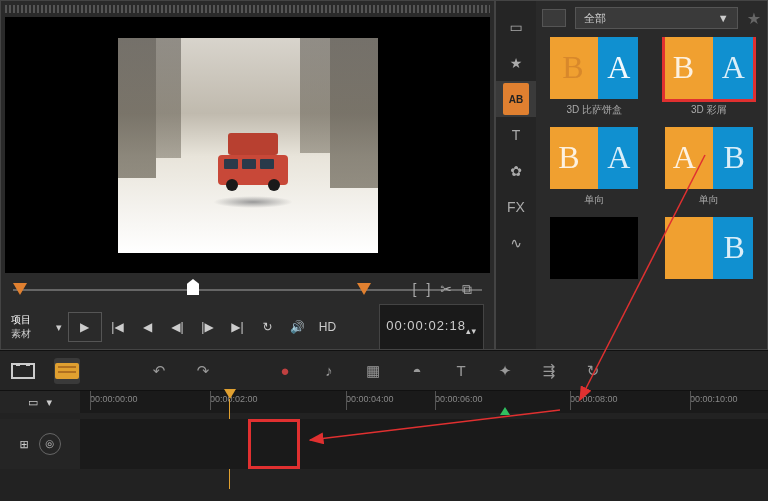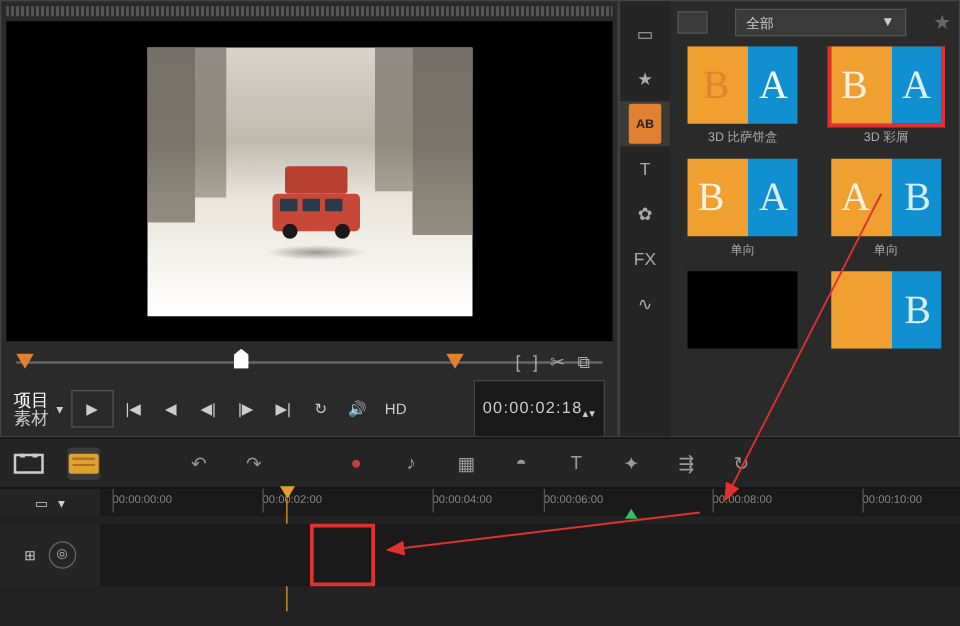--- a/index.html
+++ b/index.html
@@ -24,33 +24,33 @@
 .wl{left:8px}.wr{right:8px}
 .shadow{position:absolute;left:95px;top:158px;width:80px;height:12px;background:radial-gradient(ellipse,#999 0%,transparent 70%)}
 .scrub{height:24px;position:relative;margin:6px 0}
 .scrub-track{position:absolute;left:8px;right:8px;top:10px;height:2px;background:#666}
 .scrub-in{position:absolute;left:8px;top:4px;width:0;height:0;border-left:7px solid transparent;border-right:7px solid transparent;border-top:12px solid #e08030}
 .scrub-play{position:absolute;left:182px;top:0;width:12px;height:16px;background:#fff;clip-path:polygon(50% 0,100% 30%,100% 100%,0 100%,0 30%)}
 .scrub-out{position:absolute;left:352px;top:4px;width:0;height:0;border-left:7px solid transparent;border-right:7px solid transparent;border-top:12px solid #e08030}
 .mark-btns{position:absolute;right:18px;top:2px;display:flex;gap:10px;color:#aaa}
 .mark-btns span{cursor:pointer;font-size:14px}
 .controls{display:flex;align-items:center;height:36px;padding:0 6px;gap:2px}
-.mode-labels{display:flex;flex-direction:column;font-size:14px;color:#ccc;line-height:14px;margin-right:4px}
+.mode-labels{display:flex;flex-direction:column;font-size:10px;color:#ccc;line-height:14px;margin-right:23px}
 .mode-labels span:first-child{color:#fff}
 .btn{width:28px;height:28px;background:#2a2a2a;display:flex;align-items:center;justify-content:center;cursor:pointer;color:#ccc;font-size:12px}
 .btn.big{width:34px;height:30px;border:1px solid #555}
 .tc{margin-left:auto;background:#1a1a1a;border:1px solid #444;padding:13px 6px;font-family:monospace;font-size:13px;color:#ccc;letter-spacing:1px}
 .tc sub{font-size:9px}
 .right-panel{flex:1;background:#2a2a2a;border:1px solid #444;display:flex}
 .tool-col{width:40px;background:#252525;display:flex;flex-direction:column;padding-top:8px}
 .tool-btn{height:36px;display:flex;align-items:center;justify-content:center;cursor:pointer;color:#aaa;font-size:14px}
 .tool-btn.active{background:#3a3a3a}
 .tool-ab{background:#e08030;color:#222;font-size:10px;font-weight:bold;width:26px;height:32px;border-radius:2px;display:flex;align-items:center;justify-content:center}
 .browser{flex:1;padding:6px;display:flex;flex-direction:column}
-.filter-row{display:flex;gap:22px;margin-bottom:8px;align-items:center}
+.filter-row{display:flex;gap:9px;margin-bottom:8px;align-items:center}
 .filter-icon{width:24px;height:18px;background:#3a3a3a;border:1px solid #555}
 .filter-dd{flex:1;height:22px;background:#3a3a3a;border:1px solid #555;padding:2px 8px;display:flex;align-items:center;justify-content:space-between;cursor:pointer}
 .grid{display:grid;grid-template-columns:1fr 1fr;gap:10px;overflow:hidden}
 .thumb-item{display:flex;flex-direction:column;align-items:center;gap:4px}
 .thumb{width:88px;height:62px;background:linear-gradient(90deg,#f0a030 0 55%,#1090d0 55%);position:relative;cursor:pointer;overflow:hidden}
 .thumb.selected{outline:3px solid #e03030}
 .thumb .ltr{position:absolute;font-size:32px;color:rgba(255,255,255,.85);font-family:serif}
 .thumb .la{left:8px;top:12px}.thumb .lb{right:8px;top:12px}
 .thumb.t1 .la{color:rgba(200,120,40,.6);left:12px}
 .thumb.t1 .lb{color:rgba(255,255,255,.95)}

